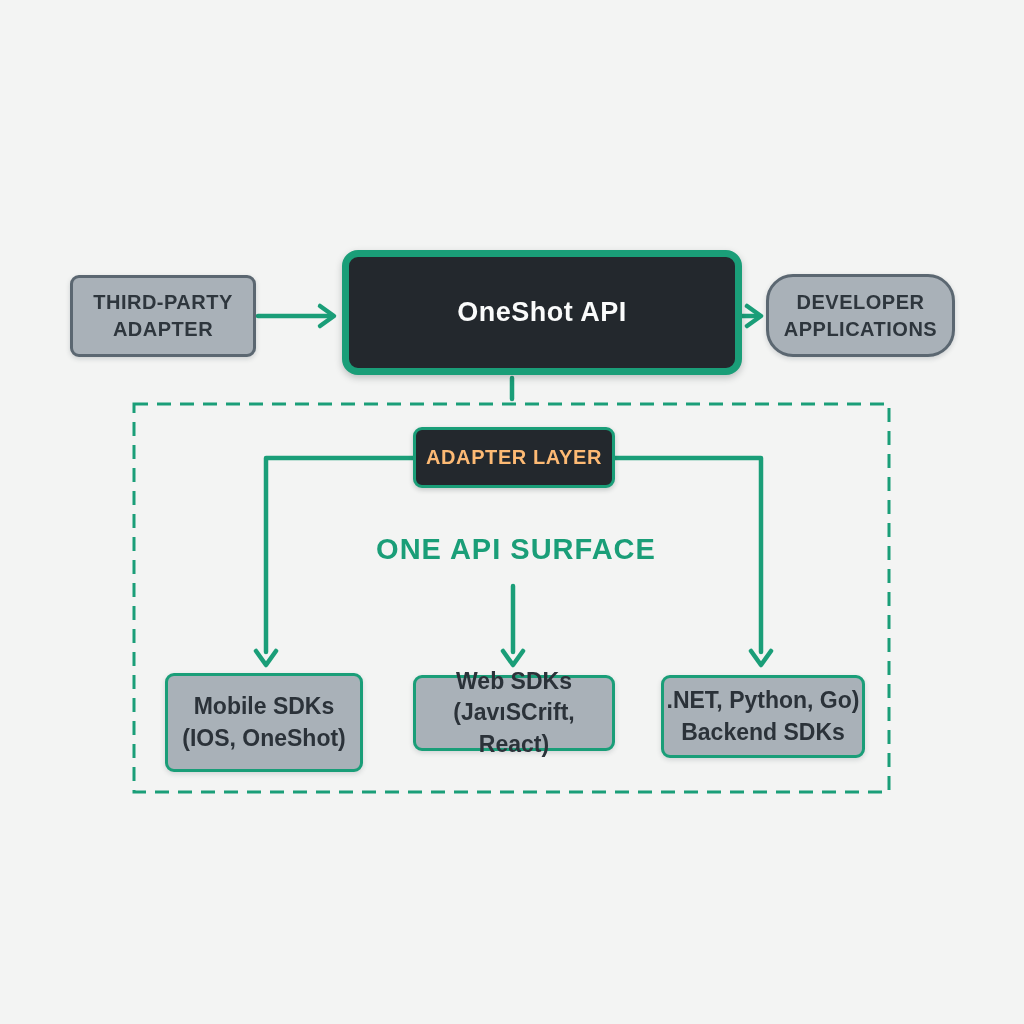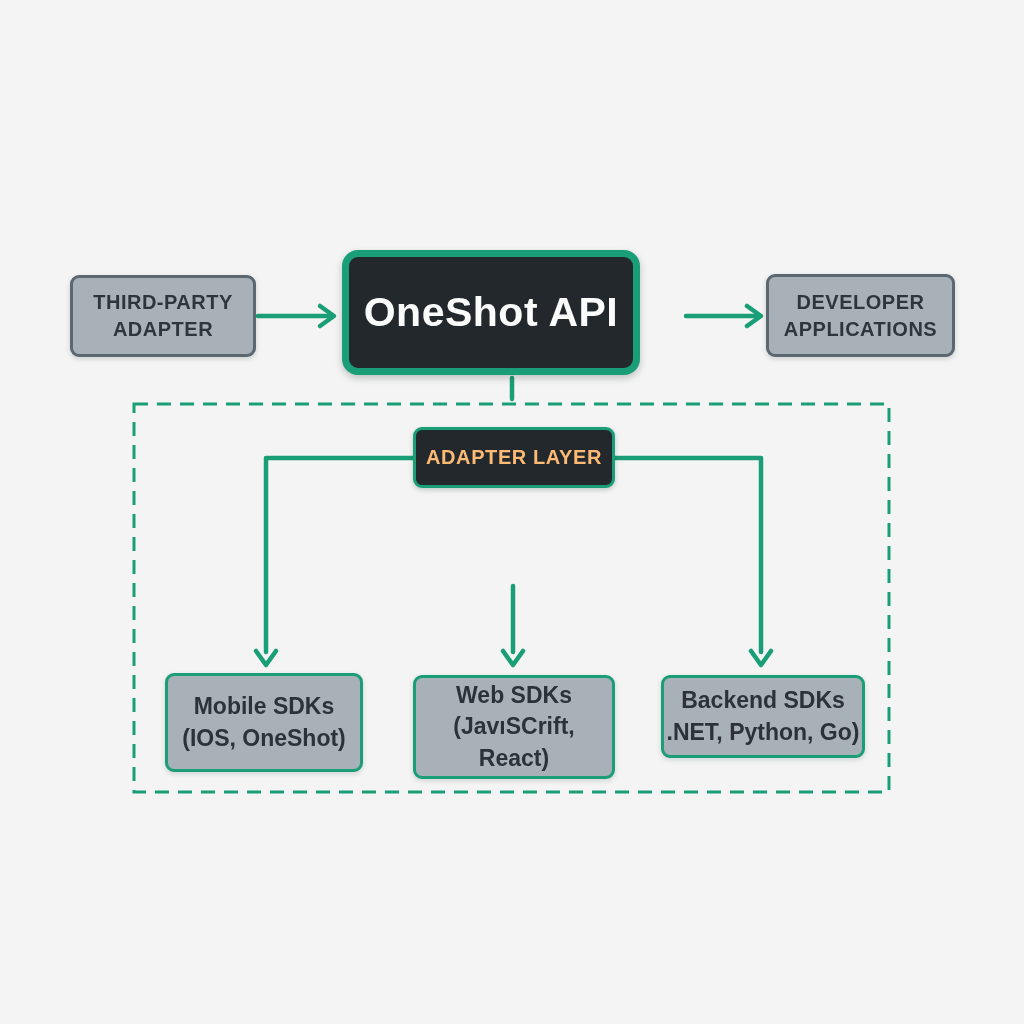--- a/index.html
+++ b/index.html
@@ -36,29 +36,29 @@
     background:var(--box-gray);
     border:3px solid var(--box-gray-border);
     border-radius:9px;
     color:var(--text-dark);
     font-size:20px;
     letter-spacing:.5px;
     line-height:1.35;
     box-shadow:0 2px 5px rgba(40,50,60,.18);
   }
   .node-third-party{left:70px;top:275px;width:186px;height:82px;}
-  .node-developer{left:766px;top:274px;width:189px;height:83px;}
+  .node-developer{left:766px;top:274px;width:189px;height:83px;border-radius:27px;}
 
   .node-oneshot{
-    left:342px;top:250px;width:298px;height:125px;
+    left:342px;top:250px;width:400px;height:125px;
     background:var(--dark);
     border:7px solid var(--green);
     border-radius:16px;
     color:#fafbfb;
-    font-size:41px;
+    font-size:27px;
     letter-spacing:.5px;
     box-shadow:0 3px 7px rgba(30,40,45,.25);
   }
 
   .node-adapter{
     left:413px;top:427px;width:202px;height:61px;
     background:var(--dark);
     border:3px solid var(--green);
     border-radius:9px;
     color:#fdba74;
@@ -80,21 +80,21 @@
   .sdk-node{
     background:var(--box-gray);
     border:3px solid var(--green);
     border-radius:9px;
     color:#2b3239;
     font-size:23px;
     line-height:1.35;
     box-shadow:0 2px 5px rgba(40,50,60,.16);
   }
   .node-mobile{left:165px;top:673px;width:198px;height:99px;}
-  .node-web{left:413px;top:675px;width:202px;height:104px;}
+  .node-web{left:413px;top:675px;width:202px;height:76px;}
   .node-backend{left:661px;top:675px;width:204px;height:83px;}
 </style>
 </head>
 <body>
 
 <div class="canvas">
 
   <svg class="connectors" viewBox="0 0 1024 1024" xmlns="http://www.w3.org/2000/svg">
 
     <rect class="dash-rect" x="134" y="404" width="755" height="388"></rect>
@@ -128,29 +128,30 @@
 
   <div class="node gray-node node-developer">
     <span class="line">DEVELOPER</span>
     <span class="line">APPLICATIONS</span>
   </div>
 
   <div class="node node-adapter">
     <span class="line">ADAPTER LAYER</span>
   </div>
 
+  <div class="surface-title">ONE API SURFACE</div>
 
   <div class="node sdk-node node-mobile">
     <span class="line">Mobile SDKs</span>
     <span class="line">(IOS, OneShot)</span>
   </div>
 
   <div class="node sdk-node node-web">
     <span class="line">Web SDKs</span>
     <span class="line">(JavıSCrift, React)</span>
   </div>
 
   <div class="node sdk-node node-backend">
+    <span class="line">.NET, Python, Go)</span>
     <span class="line">Backend SDKs</span>
-    <span class="line">.NET, Python, Go)</span>
   </div>
 
 </div>
 
 </body></html>

